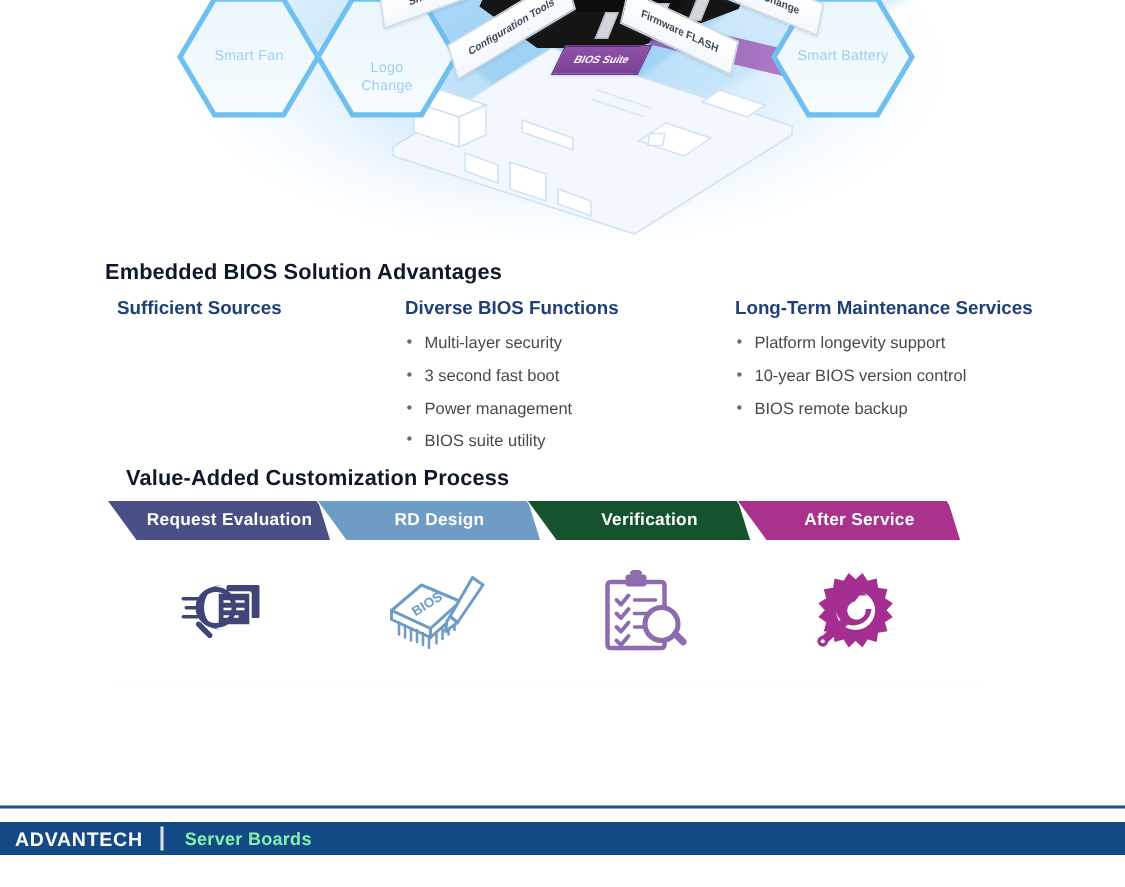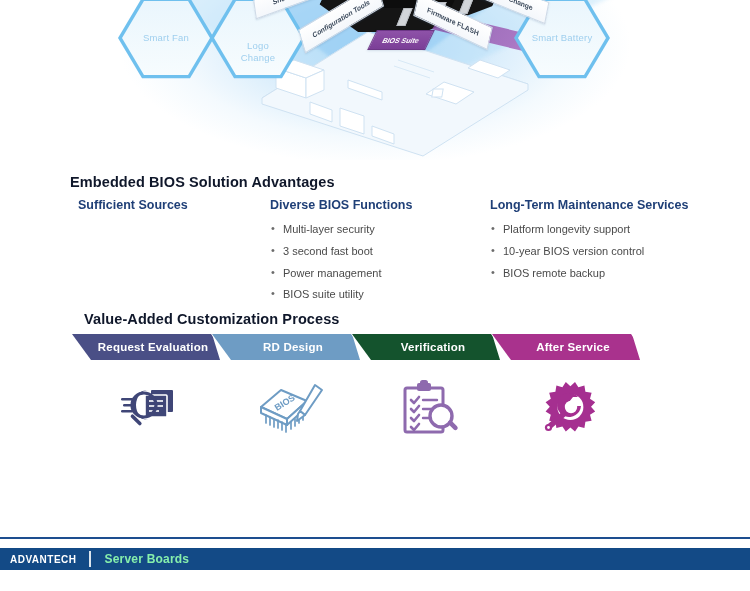--- a/index.html
+++ b/index.html
@@ -191,21 +191,21 @@
   
   .footer-rule {
     position:absolute; left:0; top: 537px; width: 750px; height: 2px; background:#1d4e8f;
   }
   .footer {
     position:absolute; left:0; top: 548px; width:750px; height: 22px;
     background:#134a86;
     display:flex; align-items:center;
   }
   .brand {
-    color:#ffffff; font-weight:bold; font-size:10px;
+    color:#ffffff; font-weight:bold; font-size:13px;
     letter-spacing: .5px; padding: 0 12px 0 10px;
     font-family:"Liberation Sans", sans-serif;
     text-align:right;
   }
   .divider { width:2px; height: 16px; background:#ffffff; opacity:.85; }
   .footer-label {
     color:#86efac; font-size: 12px; font-weight:bold; padding-left: 14px;
     letter-spacing:.2px;
     text-align:right;
   }

